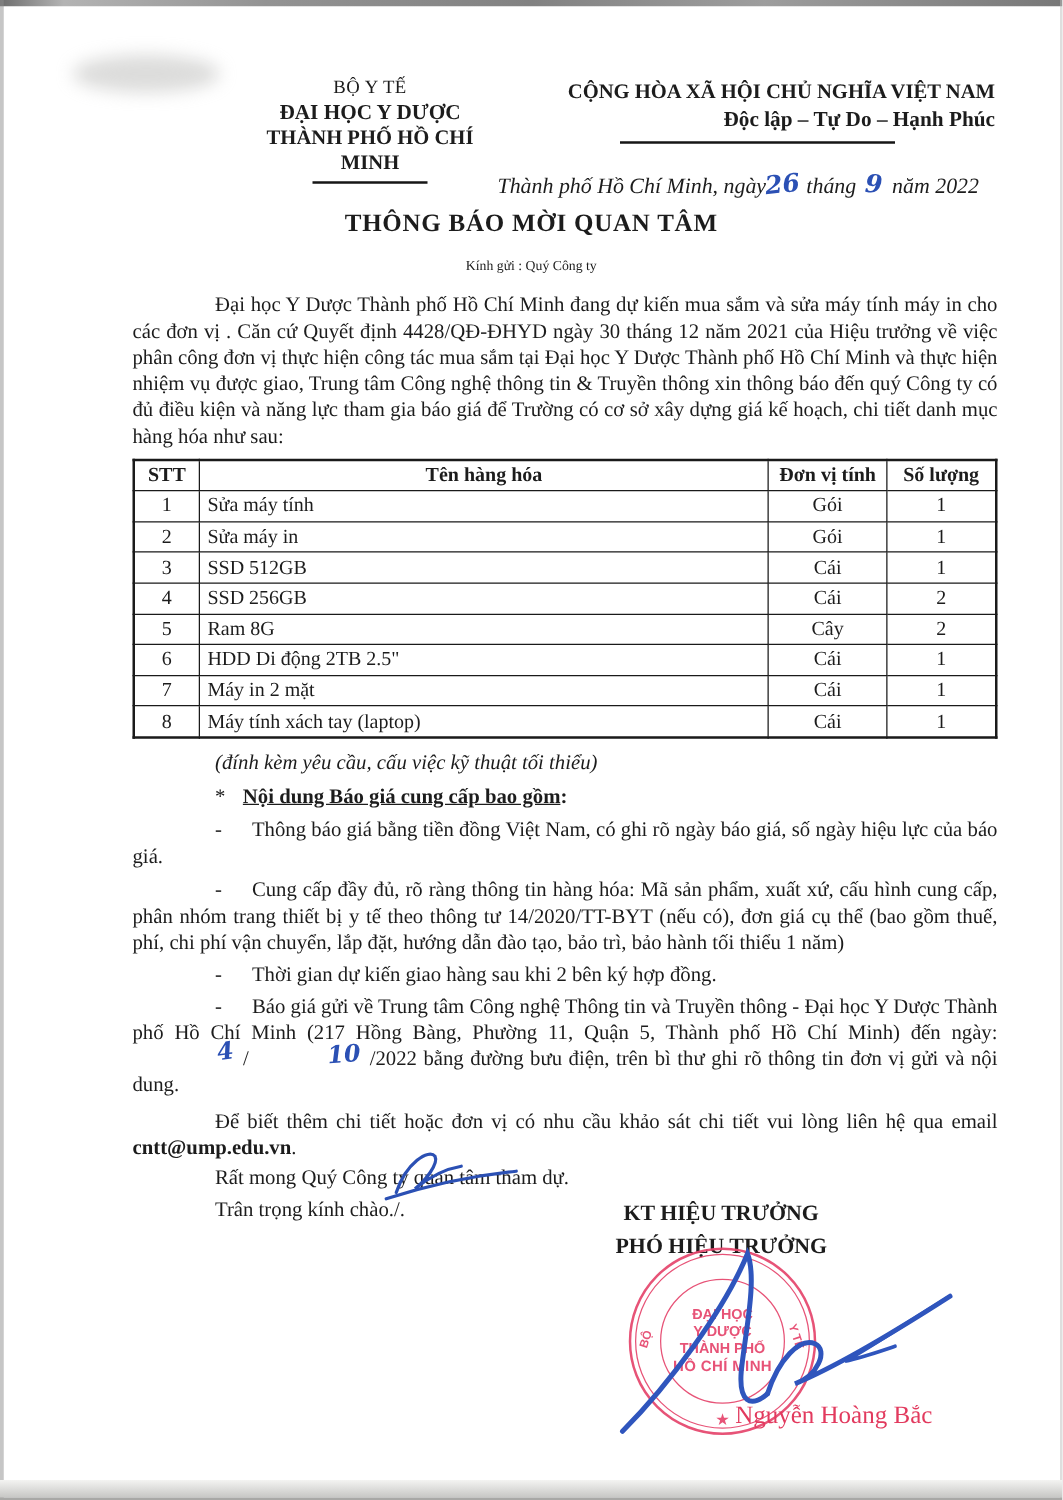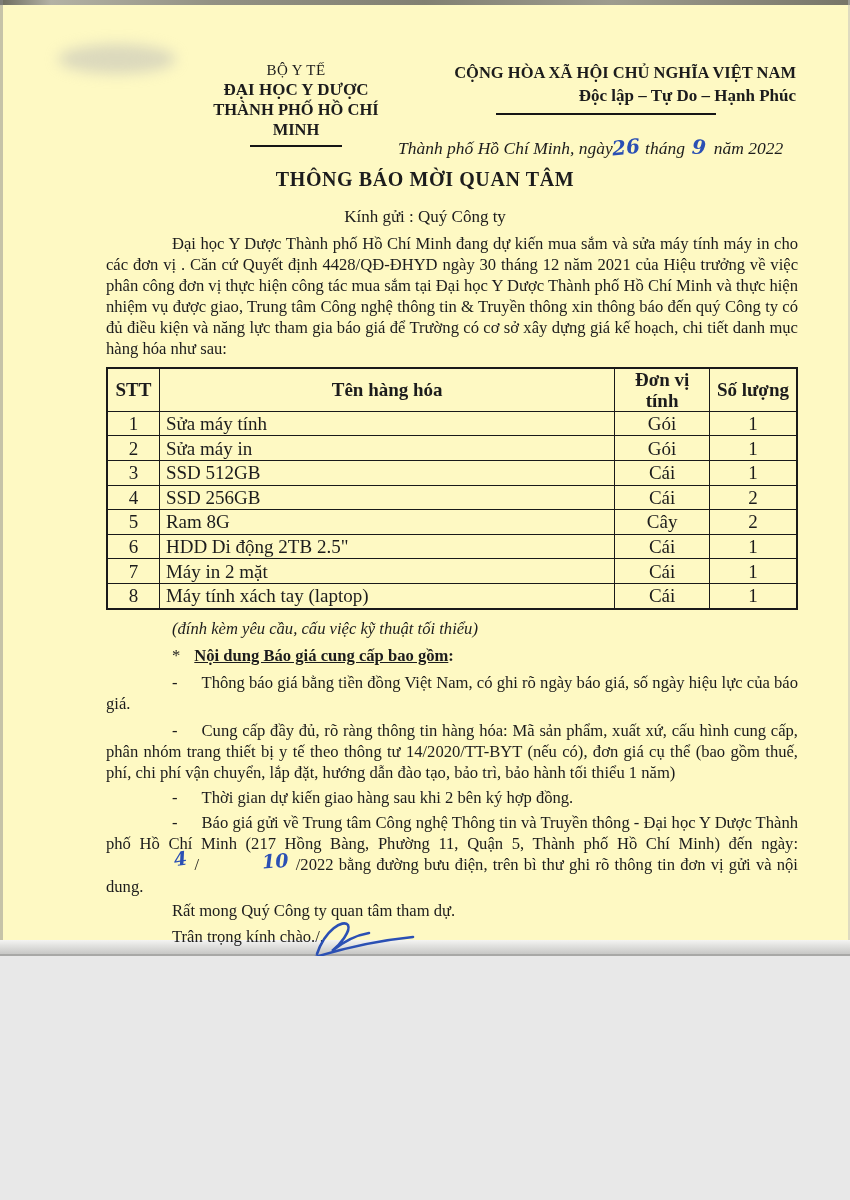--- a/index.html
+++ b/index.html
@@ -1,19 +1,19 @@
 <!DOCTYPE html>
 <html lang="vi"><head>
 <meta charset="utf-8">
 <title>Scan</title>
 <style>
   html,body { margin:0; padding:0; background:#e8e8e8; }
   .page {
-    position:relative; width:850px; height:956px; margin:0 auto;
-    background:#fef9c3; overflow:hidden; color:#1c1c1c;
+    position:relative; width:850px; height:1200px; margin:0 auto;
+    background:#ffffff; overflow:hidden; color:#1c1c1c;
     font-family:"Liberation Serif","DejaVu Serif",serif;
   }
   
   .edge-top { position:absolute; top:0; left:0; width:850px; height:5px;
     background:linear-gradient(90deg,#3c3c3c 0%,#9a9a9a 6%,#6f6f6f 25%,#585858 50%,#7d7d7d 72%,#4a4a4a 100%);
     opacity:.75; }
   .edge-left { position:absolute; top:0; left:0; width:3px; height:1200px; background:#8d8d8d; opacity:.5; }
   .edge-right { position:absolute; top:0; right:0; width:2px; height:1200px; background:#bdbdbd; opacity:.5; }
   .edge-bottom { position:absolute; bottom:0; left:0; width:850px; height:14px;
     background:linear-gradient(#f4f4f2,#c7c7c5); border-bottom:2px solid #a8a8a6; }
@@ -28,27 +28,27 @@
   .hdr-right { position:absolute; top:62px; left:416px; width:380px; text-align:right; line-height:21px; }
   .hdr-right .r1 { font-size:16.5px; font-weight:bold; }
   .hdr-right .r2 { font-size:17px; font-weight:bold; margin-top:2px; }
   .rule-lg { width:220px; border-bottom:2px solid #161616; margin:7px auto 0; }
   .dateline { position:absolute; top:135px; left:398px; width:402px; font-style:italic; font-size:17.5px; white-space:nowrap; }
   .hw { color:#2b50b4; font-family:"DejaVu Serif",serif; font-style:italic; font-weight:bold; }
   .hw-day { font-size:20px; display:inline-block; transform:rotate(-6deg); margin:0 1px 0 -1px; }
   .hw-month { font-size:20px; display:inline-block; transform:rotate(4deg); margin:0 3px; }
   .doc-title { position:absolute; top:168px; left:0; width:850px; text-align:center;
     font-weight:bold; font-size:20px; letter-spacing:.6px; }
-  .salutation { position:absolute; top:207px; left:0; width:850px; text-align:center; font-size:17px; }
+  .salutation { position:absolute; top:207px; left:0; width:850px; text-align:center; font-size:11px; }
   
   .body { position:absolute; top:233px; left:106px; width:692px; font-size:16.6px; line-height:21.1px; text-align:justify; }
   .body p { margin:0; }
   .indent { text-indent:66px; }
   table.items { width:100%; border-collapse:collapse; margin-top:7px; border:2px solid #1a1a1a; }
-  table.items th, table.items td { border:1.4px solid #1a1a1a; height:23.6px; padding:0 6px; font-size:19px; }
+  table.items th, table.items td { border:1.4px solid #1a1a1a; height:23.6px; padding:0 6px; font-size:16px; }
   table.items th { font-weight:bold; text-align:center; }
   td.c { text-align:center; }
   col.w-stt { width:7.6%; } col.w-name { width:66%; } col.w-unit { width:13.7%; } col.w-qty { width:12.7%; }
   .note { font-style:italic; margin:8px 0 0 66px !important; }
   .sec { margin:6px 0 0 66px !important; }
   .sec .star-mark { margin-right:14px; }
   .sec .sec-text { font-weight:bold; text-decoration:underline; }
   .sec .sec-colon { font-weight:bold; }
   .bullet { margin-top:6px !important; text-indent:66px; }
   .dash { margin-right:24px; }
@@ -184,20 +184,21 @@
     <p class="sec"><span class="star-mark">*</span><span class="sec-text">Nội dung Báo giá cung cấp bao gồm</span><span class="sec-colon">:</span></p>
 
     <p class="bullet"><span class="dash">-</span><span>Thông báo giá bằng tiền đồng Việt Nam, có ghi rõ ngày báo giá, số ngày hiệu lực của báo giá.</span></p>
 
     <p class="bullet"><span class="dash">-</span><span>Cung cấp đầy đủ, rõ ràng thông tin hàng hóa: Mã sản phẩm, xuất xứ, cấu hình cung cấp, phân nhóm trang thiết bị y tế theo thông tư 14/2020/TT-BYT (nếu có), đơn giá cụ thể (bao gồm thuế, phí, chi phí vận chuyển, lắp đặt, hướng dẫn đào tạo, bảo trì, bảo hành tối thiểu 1 năm)</span></p>
 
     <p class="bullet tight"><span class="dash">-</span><span>Thời gian dự kiến giao hàng sau khi 2 bên ký hợp đồng.</span></p>
 
     <p class="bullet tight"><span class="dash">-</span><span>Báo giá gửi về Trung tâm Công nghệ Thông tin và Truyền thông - Đại học Y Dược Thành phố Hồ Chí Minh (217 Hồng Bàng, Phường 11, Quận 5, Thành phố Hồ Chí Minh) đến ngày:</span><span class="hw hw-inline hw-d">4</span> <span>/</span><span class="hw hw-inline hw-m">10</span> <span>/2022</span> <span>bằng đường bưu điện, trên bì thư ghi rõ thông tin đơn vị gửi và nội dung.</span></p>
 
+    <p class="indent" style="margin-top:8px;"><span>Để biết thêm chi tiết hoặc đơn vị có nhu cầu khảo sát chi tiết vui lòng liên hệ qua email</span> <span class="email">cntt@ump.edu.vn</span><span>.</span></p>
 
     <p class="indent" style="margin-top:3px; text-align:left;">Rất mong Quý Công ty quan tâm tham dự.</p>
     <p class="indent" style="margin-top:5px; text-align:left;">Trân trọng kính chào./.</p>
   </div>
 
   <svg class="sig-small" width="135" height="50" viewBox="0 0 135 50">
     <g fill="none" stroke="#2b50b4" stroke-width="2.6" stroke-linecap="round">
       <path d="M22,42 C30,18 48,7 53,13 C56,19 45,33 37,39 C48,30 62,23 74,21"></path>
       <path d="M14,47 C42,38 78,29 118,25"></path>
     </g>

